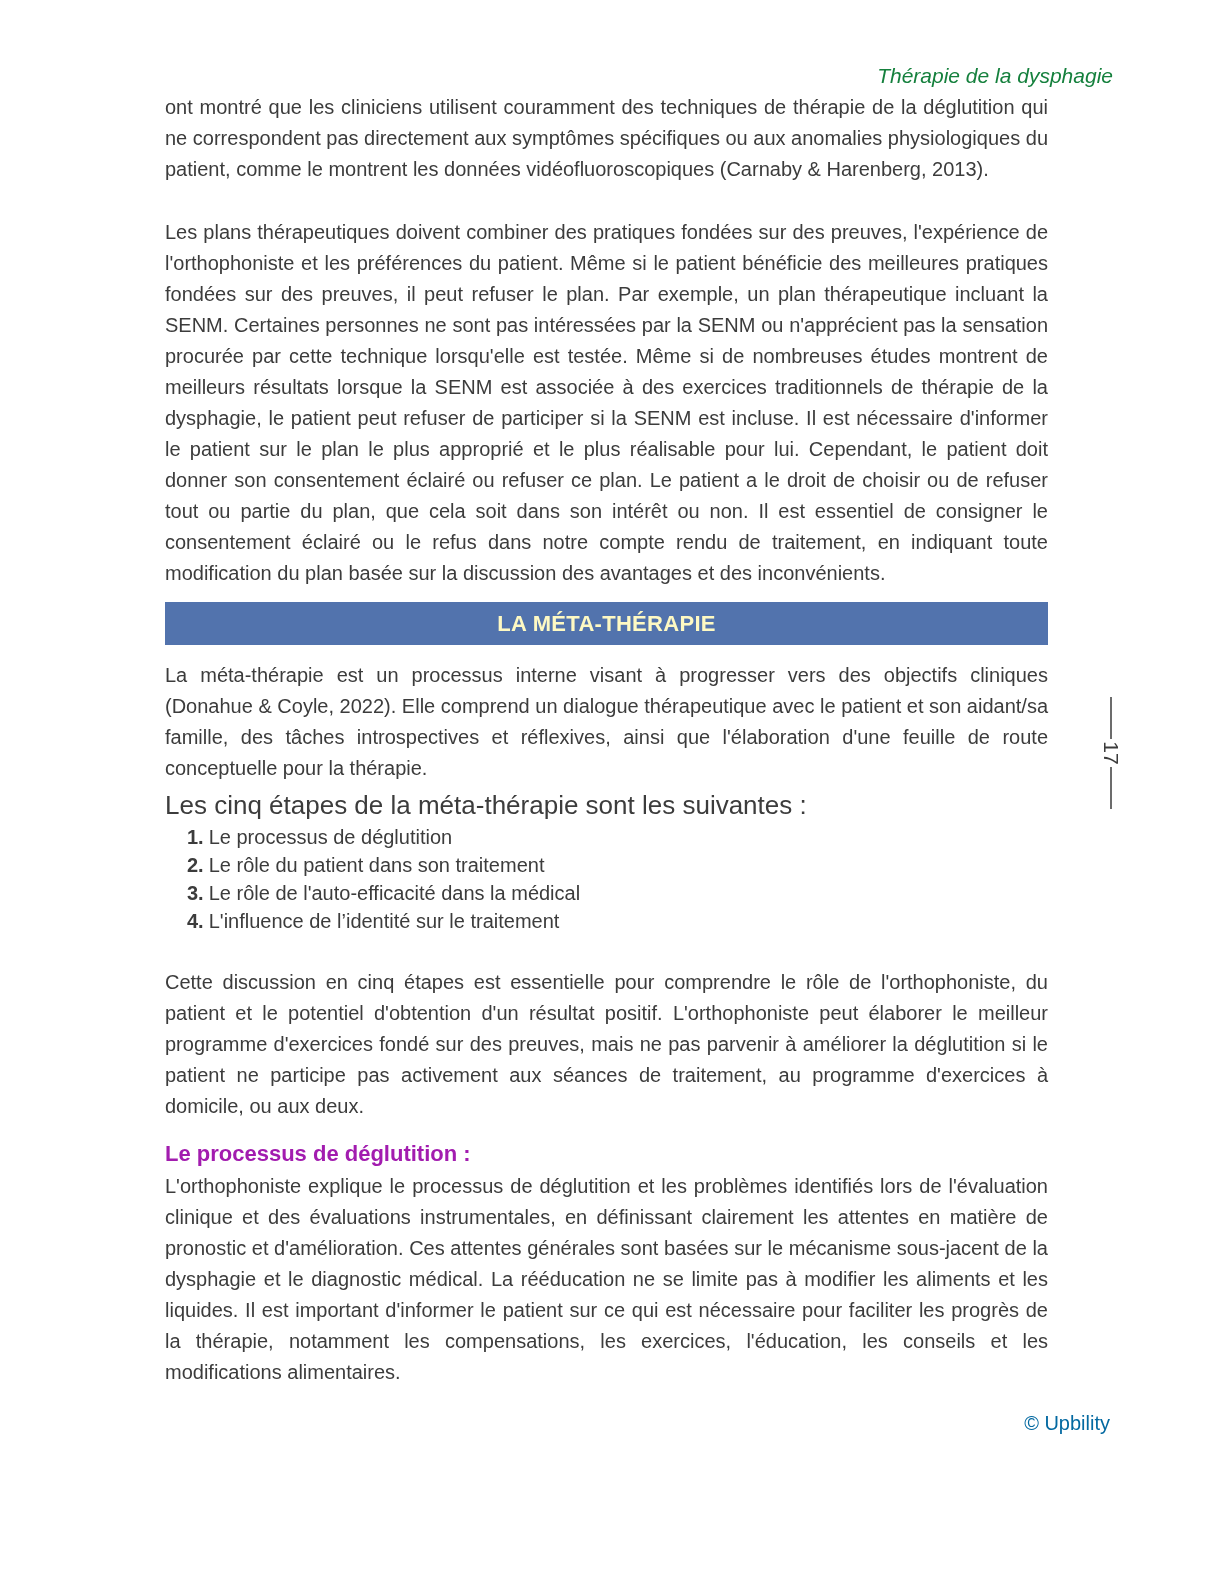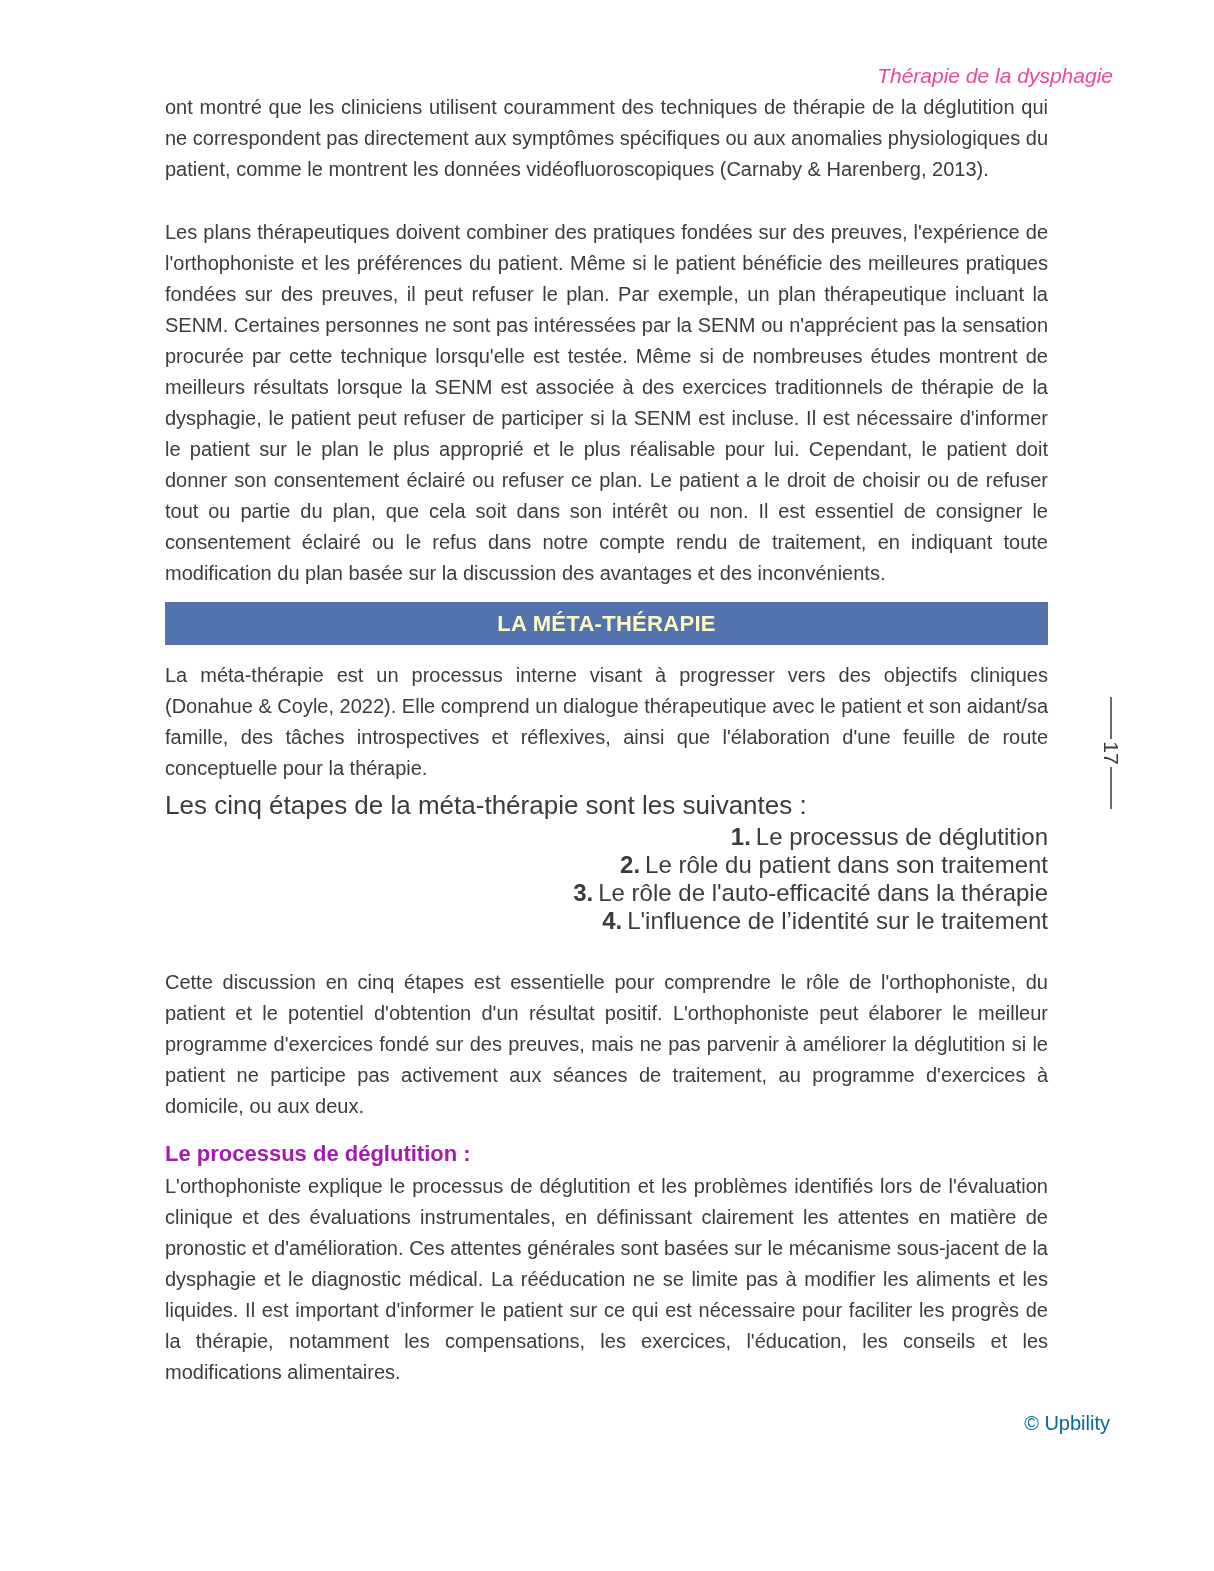--- a/index.html
+++ b/index.html
@@ -11,21 +11,21 @@
     font-family: "Liberation Sans", sans-serif;
     color: #3c3c3c;
     overflow: hidden;
   }
   .running-head {
     position: absolute;
     top: 64px;
     right: 101px;
     font-size: 21px;
     font-style: italic;
-    color: #ec4899;
+    color: #15803d;
   }
   .content {
     position: absolute;
     left: 165px;
     top: 0;
     width: 883px;
   }
   .para {
     margin: 0;
     font-size: 20px;
@@ -54,23 +54,22 @@
     margin: 6px 0 0 0;
     font-size: 26px;
     line-height: 31px;
   }
   .steps-list {
     margin: 2px 0 0 0;
     padding: 0 0 0 22px;
     list-style: none;
   }
   .steps-list li {
-    font-size: 24px;
+    font-size: 20px;
     line-height: 28px;
-    text-align: right;
   }
   .li-num {
     font-weight: bold;
     margin-right: 5px;
   }
   .m-p4 { margin-top: 32px; }
   .section-heading {
     margin: 16px 0 0 0;
     font-size: 22px;
     line-height: 31px;
@@ -130,21 +129,21 @@
     <p class="list-intro">Les cinq étapes de la méta-thérapie sont les suivantes :</p>
 
     <ol class="steps-list">
       <li>
         <span class="li-num">1.</span><span>Le processus de déglutition</span>
       </li>
       <li>
         <span class="li-num">2.</span><span>Le rôle du patient dans son traitement</span>
       </li>
       <li>
-        <span class="li-num">3.</span><span>Le rôle de l'auto-efficacité dans la thérapie</span>
+        <span class="li-num">3.</span><span>Le rôle de l'auto-efficacité dans la médical</span>
       </li>
       <li>
         <span class="li-num">4.</span><span>L'influence de l’identité sur le traitement</span>
       </li>
     </ol>
 
     <p class="para m-p4">Cette discussion en cinq étapes est essentielle pour comprendre le rôle de l'orthophoniste, du patient et le potentiel d'obtention d'un résultat positif. L'orthophoniste peut élaborer le meilleur programme d'exercices fondé sur des preuves, mais ne pas parvenir à améliorer la déglutition si le patient ne participe pas activement aux séances de traitement, au programme d'exercices à domicile, ou aux deux.</p>
 
     <h2 class="section-heading">Le processus de déglutition :</h2>
 

